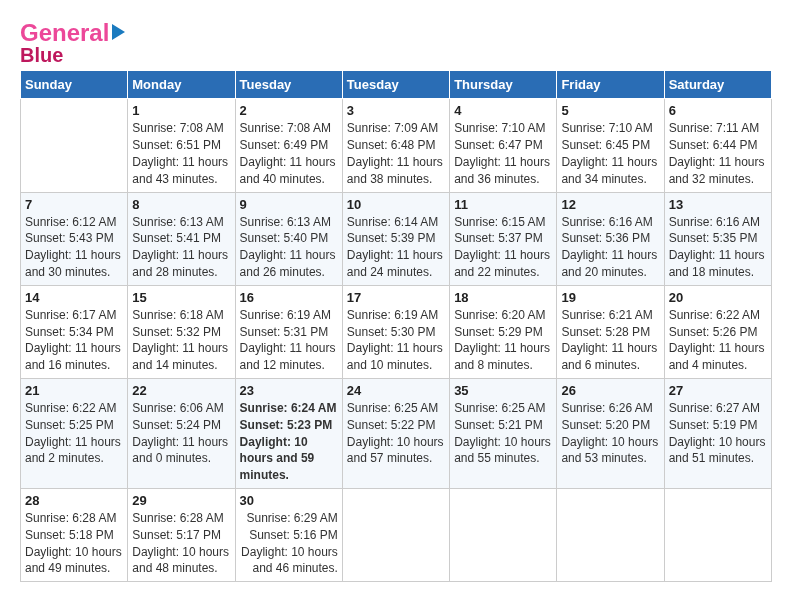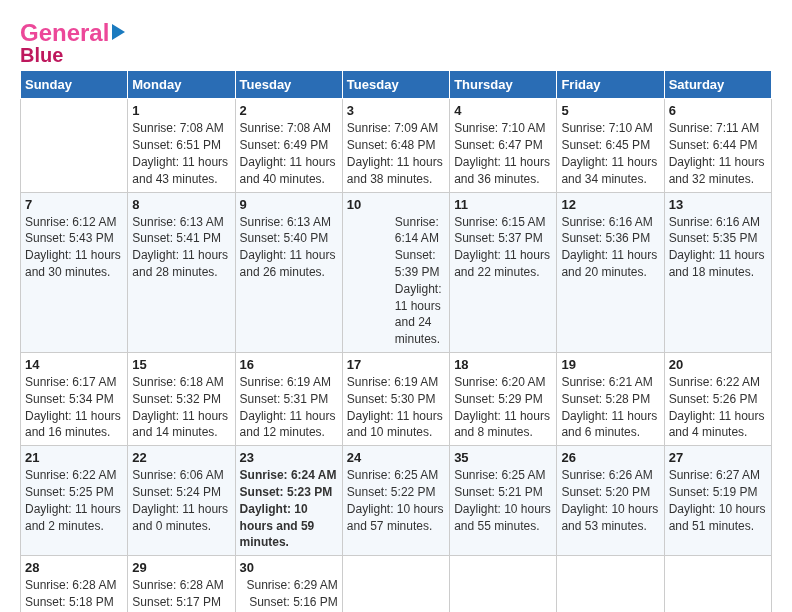--- a/index.html
+++ b/index.html
@@ -159,21 +159,21 @@
 Daylight: 11 hours and 28 minutes.</div>
         </td>
         <td>
           <div class="day-number">9</div>
           <div class="day-info" style="white-space: pre-line;">Sunrise: 6:13 AM
 Sunset: 5:40 PM
 Daylight: 11 hours and 26 minutes.</div>
         </td>
         <td>
           <div class="day-number">10</div>
-          <div class="day-info" style="white-space: pre-line; margin-left: 48px;">Sunrise: 6:14 AM
+          <div class="day-info" style="white-space: pre-line;">Sunrise: 6:14 AM
 Sunset: 5:39 PM
 Daylight: 11 hours and 24 minutes.</div>
         </td>
         <td>
           <div class="day-number">11</div>
           <div class="day-info" style="white-space: pre-line;">Sunrise: 6:15 AM
 Sunset: 5:37 PM
 Daylight: 11 hours and 22 minutes.</div>
         </td>
         <td>

